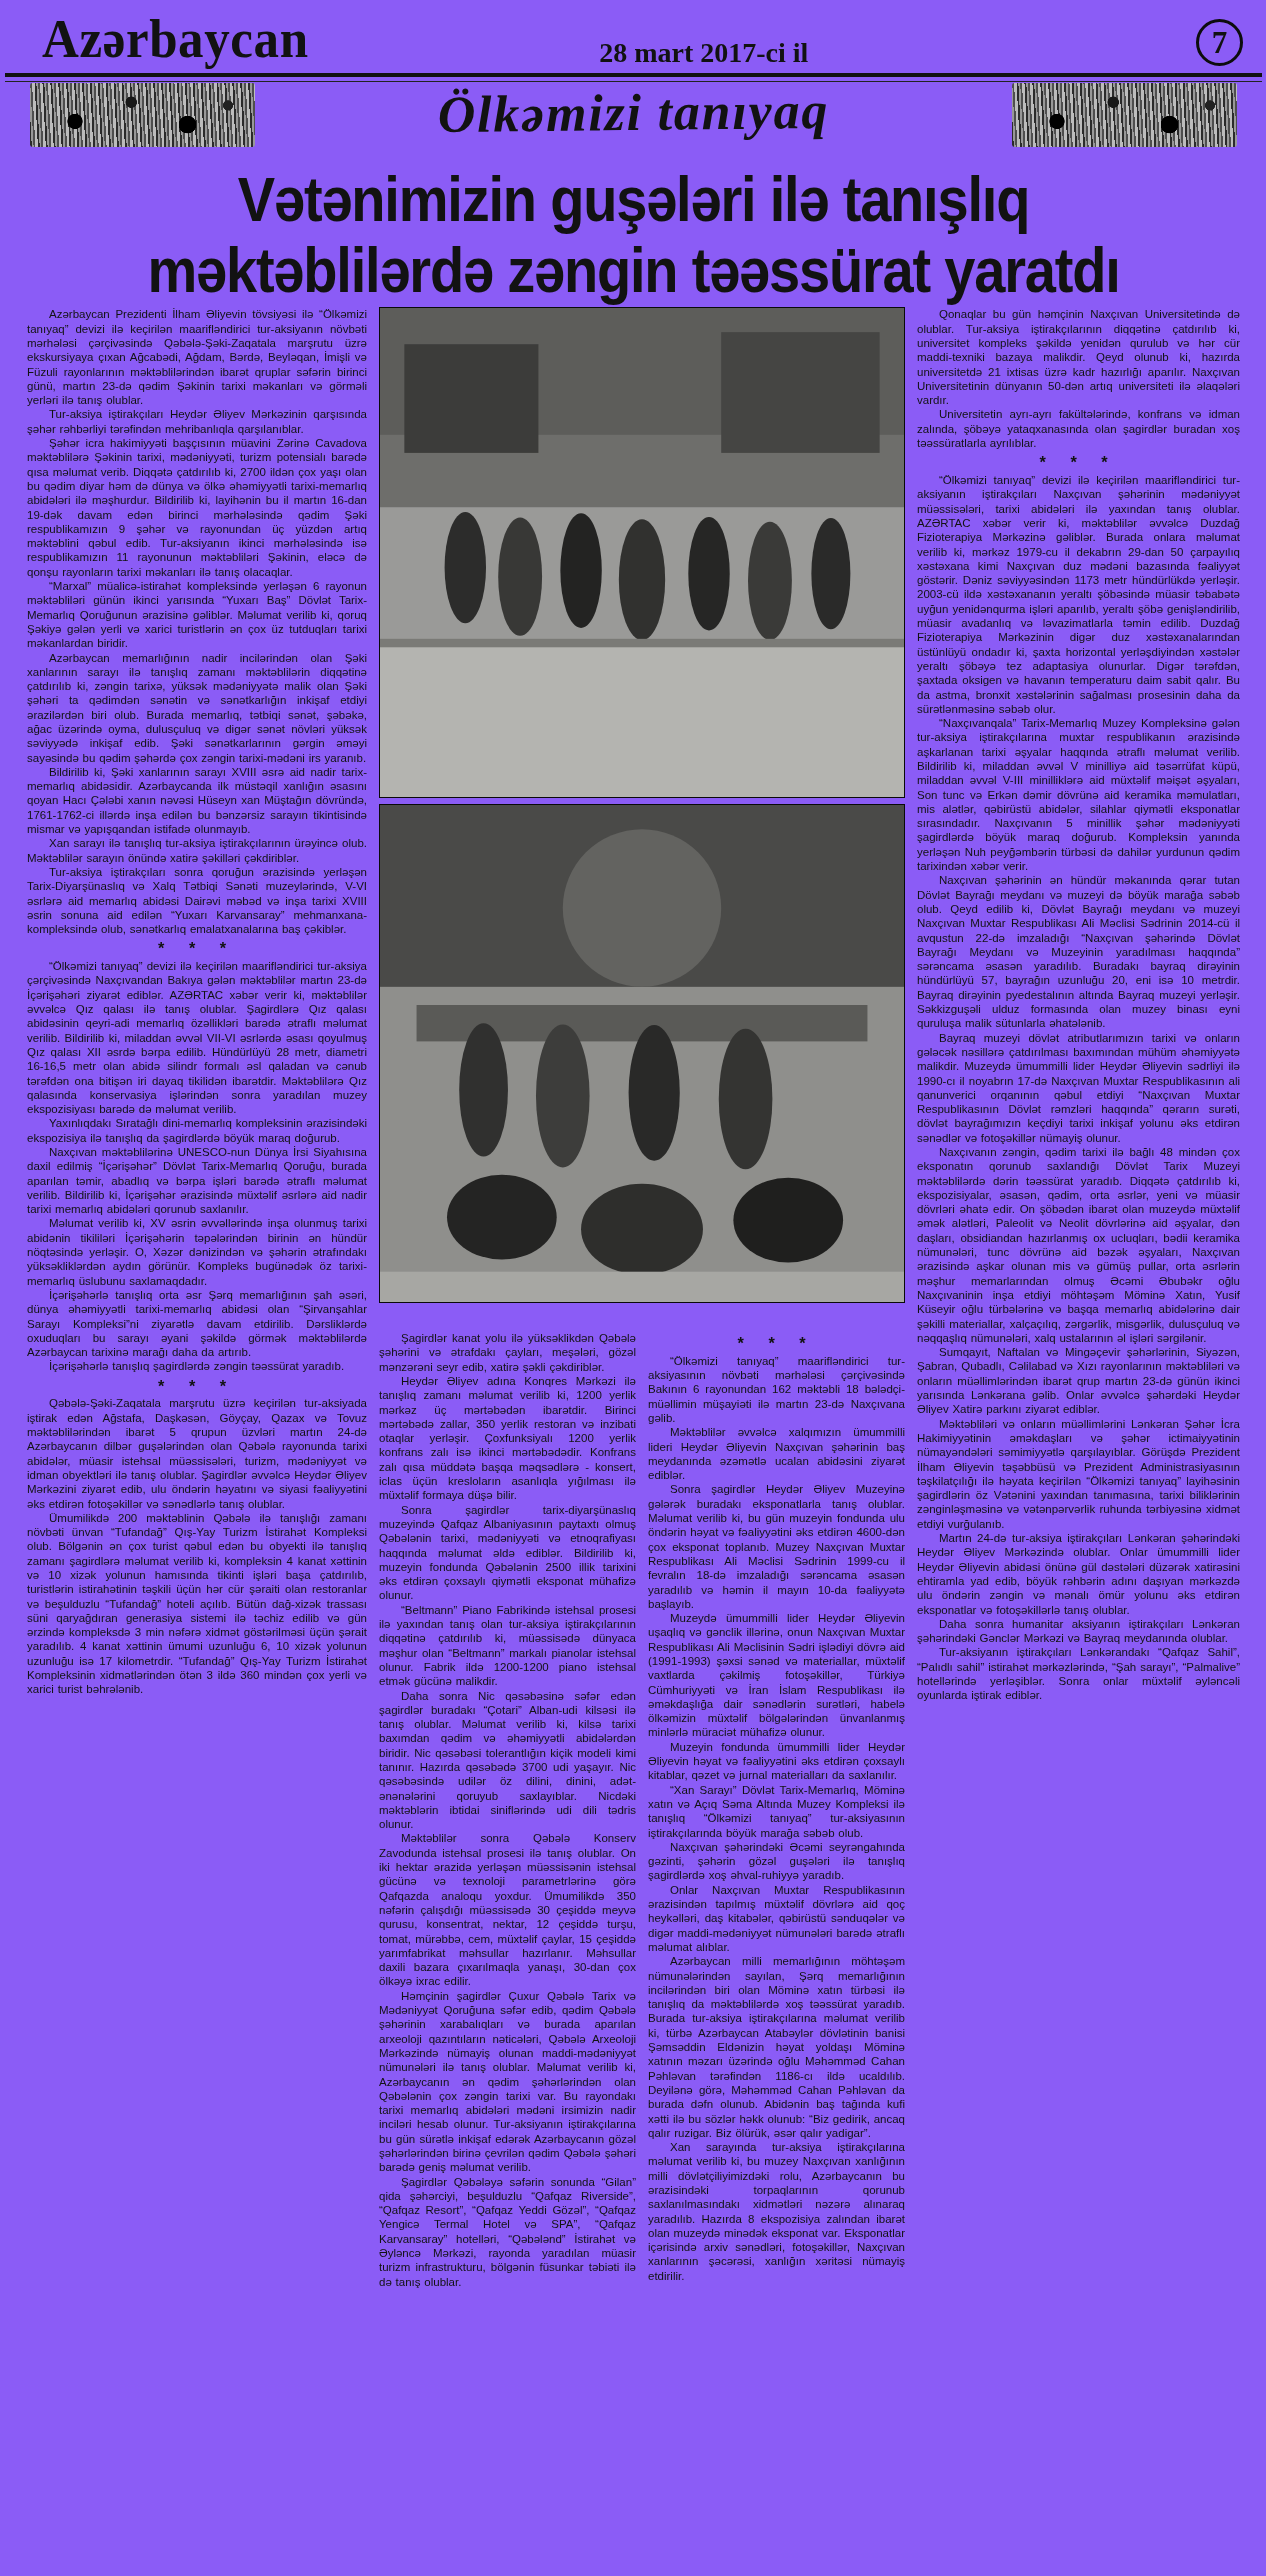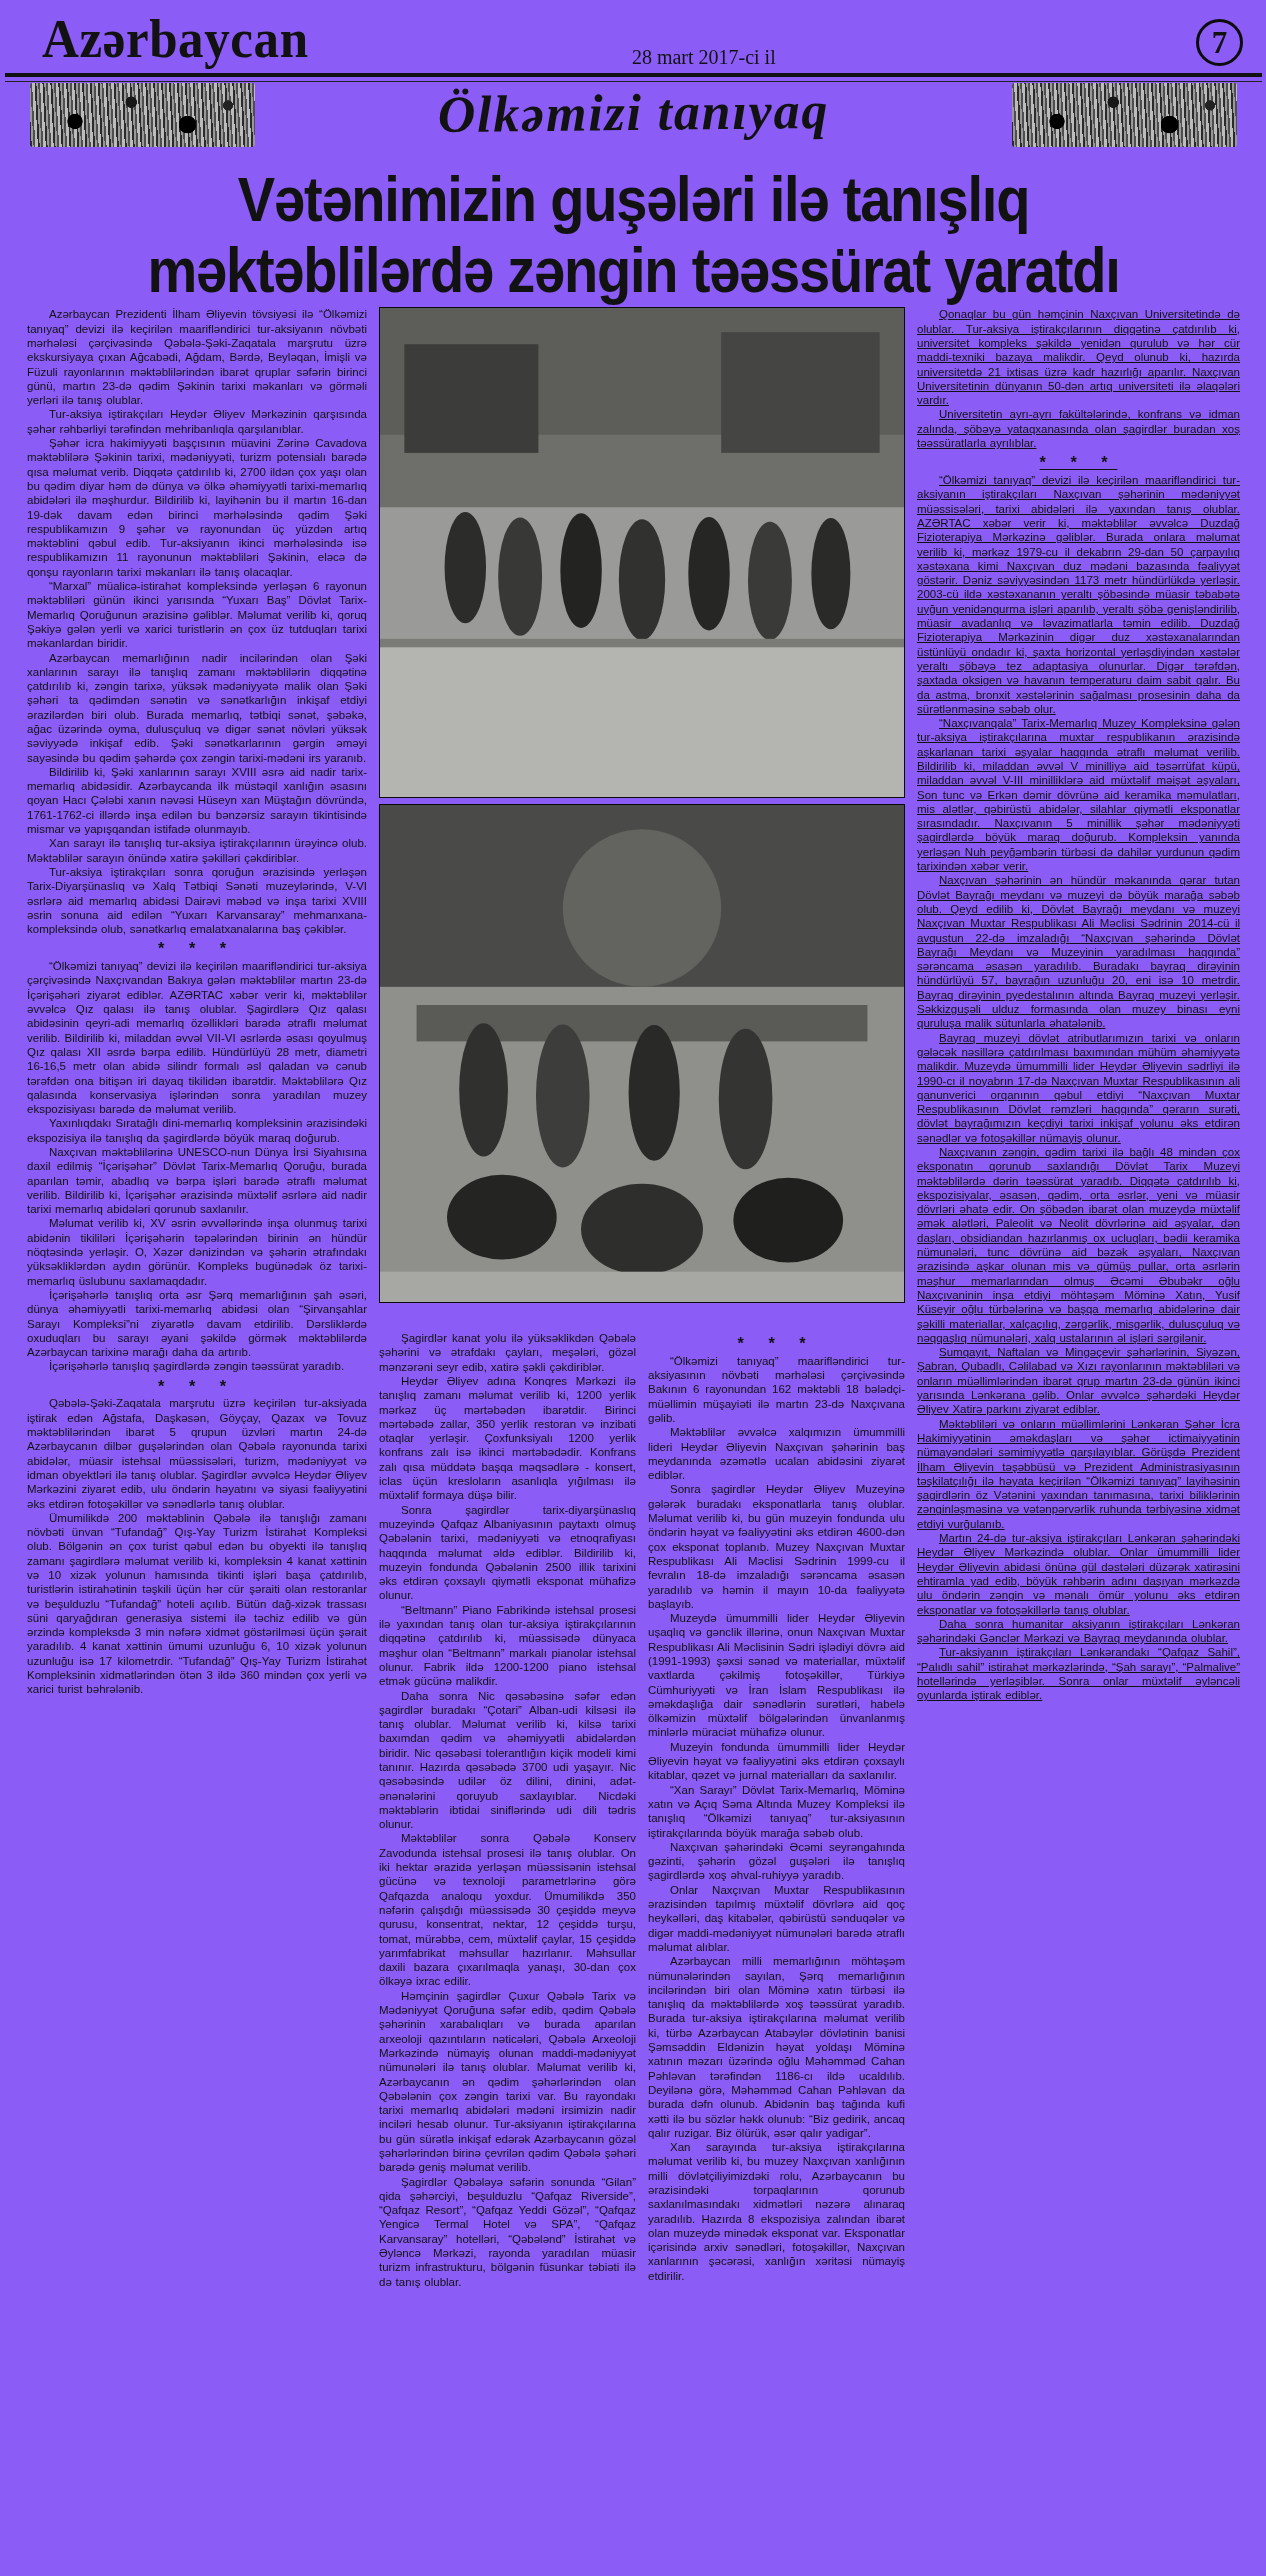--- a/index.html
+++ b/index.html
@@ -3,21 +3,21 @@
 <meta charset="utf-8">
 <style>
   html,body{margin:0;padding:0;background:#e8e6e0;}
   .page{position:relative;width:1267px;height:2576px;background:#8b5cf6;color:#121212;
         font-family:"Liberation Sans",sans-serif;overflow:hidden;}
   
   .header{display:flex;align-items:flex-end;justify-content:space-between;
           padding:6px 24px 3.6px 42px;height:71px;box-sizing:border-box;}
   .masthead{font-family:"Liberation Serif",serif;font-weight:bold;font-size:51px;
             letter-spacing:0.6px;transform:scaleY(1.08);transform-origin:bottom left;line-height:1;}
-  .dateline{font-family:"Liberation Serif",serif;font-weight:normal;font-size:20px;
+  .dateline{font-family:"Liberation Serif",serif;font-weight:bold;font-size:28px;
             margin-right:97px;line-height:1;}
   .pagenum{width:47px;height:47px;border:3.6px solid #0d0d0d;border-radius:50%;
            display:flex;align-items:center;justify-content:center;
            font-family:"Liberation Serif",serif;font-weight:bold;font-size:31px;
            box-sizing:border-box;margin-bottom:1.2px;}
   .rules{margin:2.4px 4.8px 0 4.8px;border-top:4.2px solid #111;border-bottom:1.8px solid #222;height:3.6px;}
   
   .banner{display:flex;height:71px;margin:1.2px 30px 0 30px;}
   .engraving{height:64px;flex:0 0 225px;border-radius:2.4px;
      background:
@@ -35,21 +35,21 @@
             letter-spacing:-1.2px;margin:9.7px 18px 13.3px 18px;transform:scaleY(1.12);
             transform-origin:top center;}
   
   .main{display:grid;grid-template-columns:340px 257px 257px 323px;column-gap:12px;
         grid-template-rows:1008px auto;row-gap:15.7px;margin:17px 27px 0 27px;}
   .col{font-size:11.5px;line-height:14.3px;text-align:justify;}
   .col1{grid-column:1;grid-row:1 / span 2;}
   .photos{grid-column:2 / span 2;grid-row:1;display:flex;flex-direction:column;gap:6px;}
   .col2{grid-column:2;grid-row:2;}
   .col3{grid-column:3;grid-row:2;}
-  .col4{grid-column:4;grid-row:1 / span 2;text-decoration:underline;}
+  .col4{grid-column:4;grid-row:1 / span 2;}
   .col p{margin:0;text-indent:22px;word-spacing:0.6px;}
   .col p.sep{text-indent:0;text-align:center;font-weight:bold;font-size:16.3px;
              letter-spacing:9.7px;margin:4.8px 0 3.6px 0;}
   .photo{border:1.8px solid #0a0a0a;box-sizing:border-box;width:100%;}
   .photo svg{display:block;width:100%;height:100%;}
 </style>
 </head>
 <body>
 
 <div class="page">

